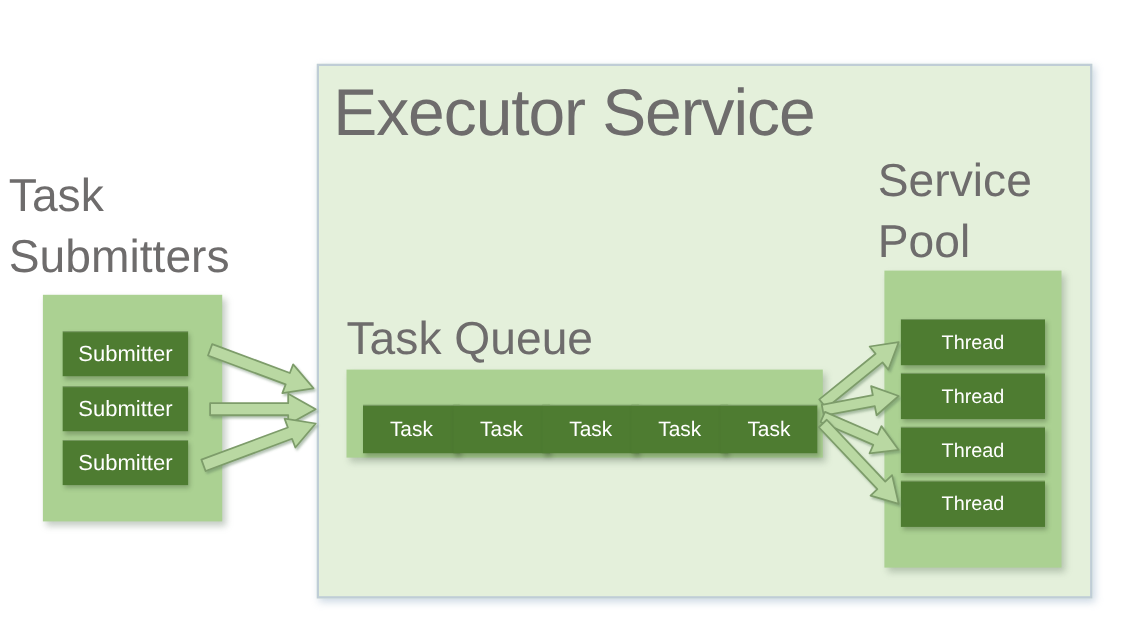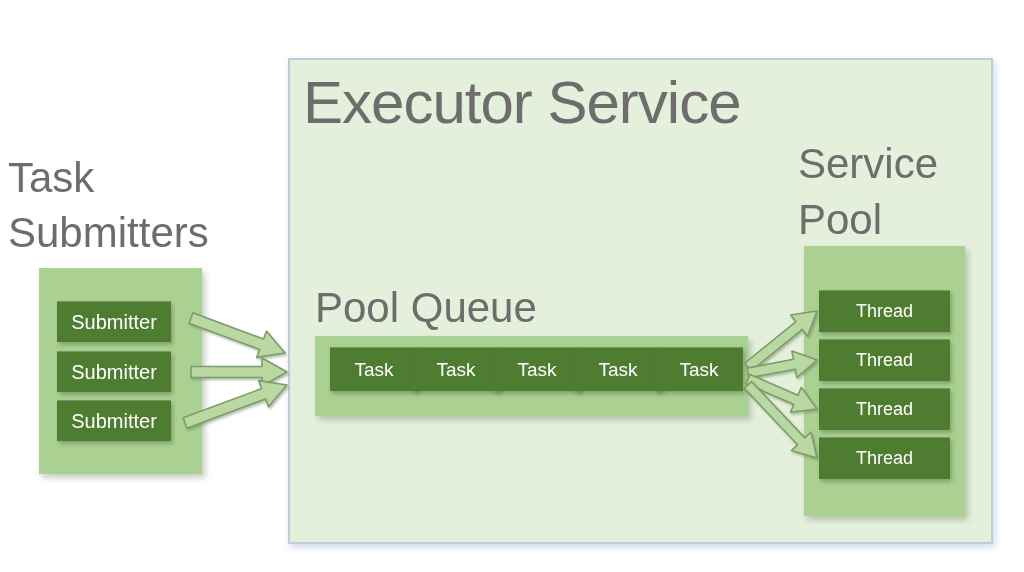--- a/index.html
+++ b/index.html
@@ -49,21 +49,21 @@
   .pool-container{left:804px;top:246px;width:161px;height:270px;}
   .node{
     position:absolute;background:var(--node-green);color:var(--node-text);
     display:flex;align-items:center;justify-content:center;
     box-shadow:2px 3px 4px rgba(60,80,50,.35);
     border-top:1px solid rgba(255,255,255,.22);
     box-sizing:border-box;
   }
   .submitter-node{left:18px;width:114px;height:41px;font-size:20px;}
   .submitter-node.n0{top:33px;} .submitter-node.n1{top:83px;} .submitter-node.n2{top:132px;}
-  .task-node{top:11px;width:88px;height:44px;font-size:19px;}
+  .task-node{top:32px;width:88px;height:44px;font-size:19px;}
   .task-node.n0{left:15px;} .task-node.n1{left:97px;} .task-node.n2{left:178px;}
   .task-node.n3{left:259px;} .task-node.n4{left:340px;}
   .thread-node{left:15px;width:131px;height:42px;font-size:18px;}
   .thread-node.n0{top:44px;} .thread-node.n1{top:93px;}
   .thread-node.n2{top:142px;} .thread-node.n3{top:191px;}
   #arrow-layer{
     position:absolute;left:0;top:0;width:1024px;height:572px;
     pointer-events:none;
   }
   #arrow-layer polygon{
@@ -75,21 +75,21 @@
 <body>
 
 <div class="canvas">
 
   <div class="executor-box"></div>
 
   <div class="executor-title">Executor Service</div>
 
   <div class="group-label submitters-label">Task Submitters</div>
 
-  <div class="group-label queue-label">Pool Queue</div>
+  <div class="group-label queue-label">Task Queue</div>
 
   <div class="group-label pool-label">Service Pool</div>
 
   <div class="container submitters-container">
     <div class="node submitter-node n0">Submitter</div>
     <div class="node submitter-node n1">Submitter</div>
     <div class="node submitter-node n2">Submitter</div>
   </div>
 
   <div class="container queue-container">

